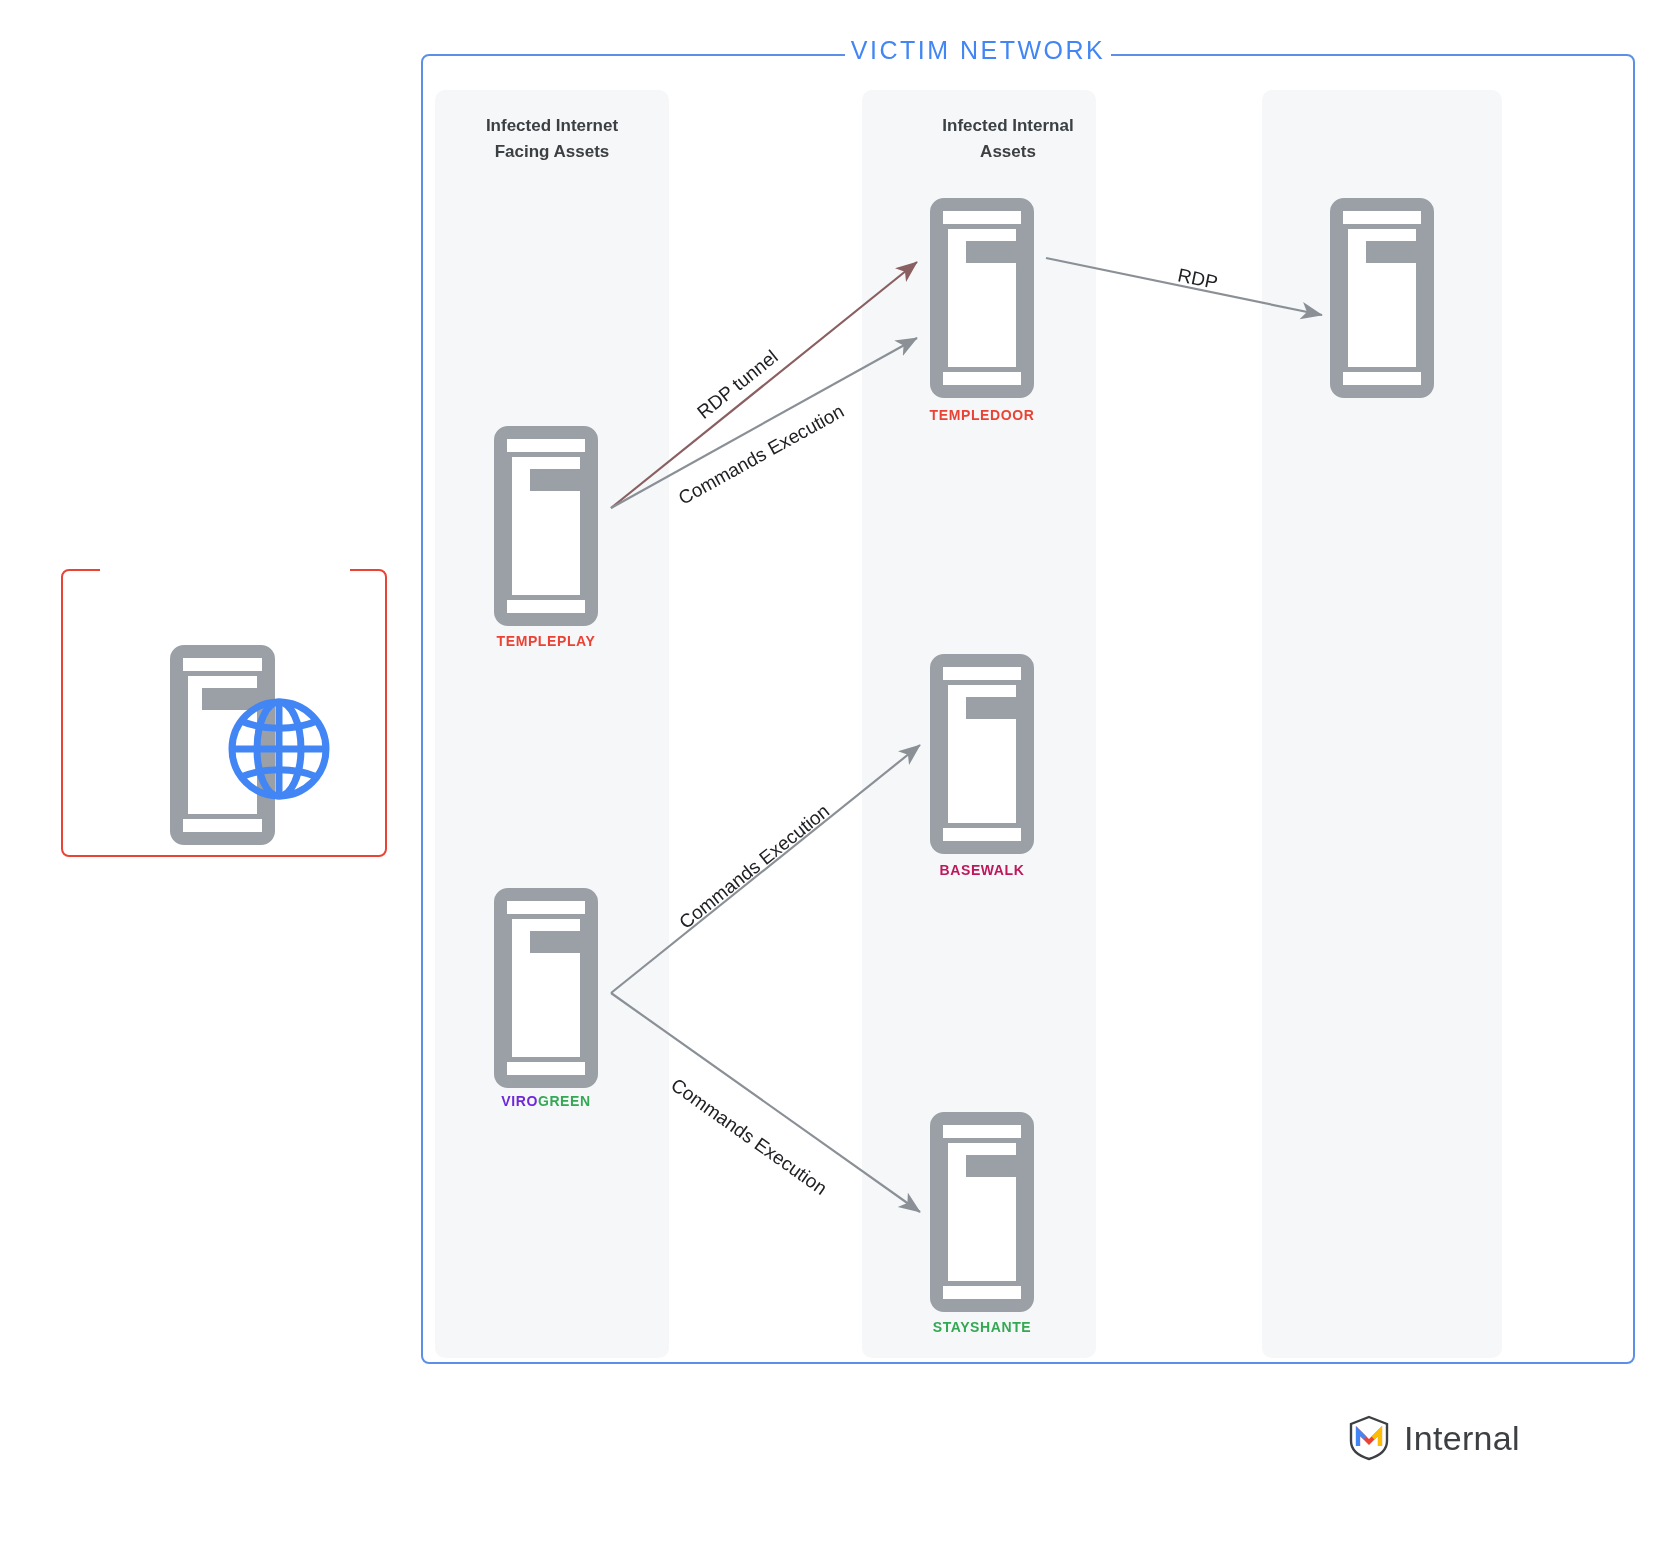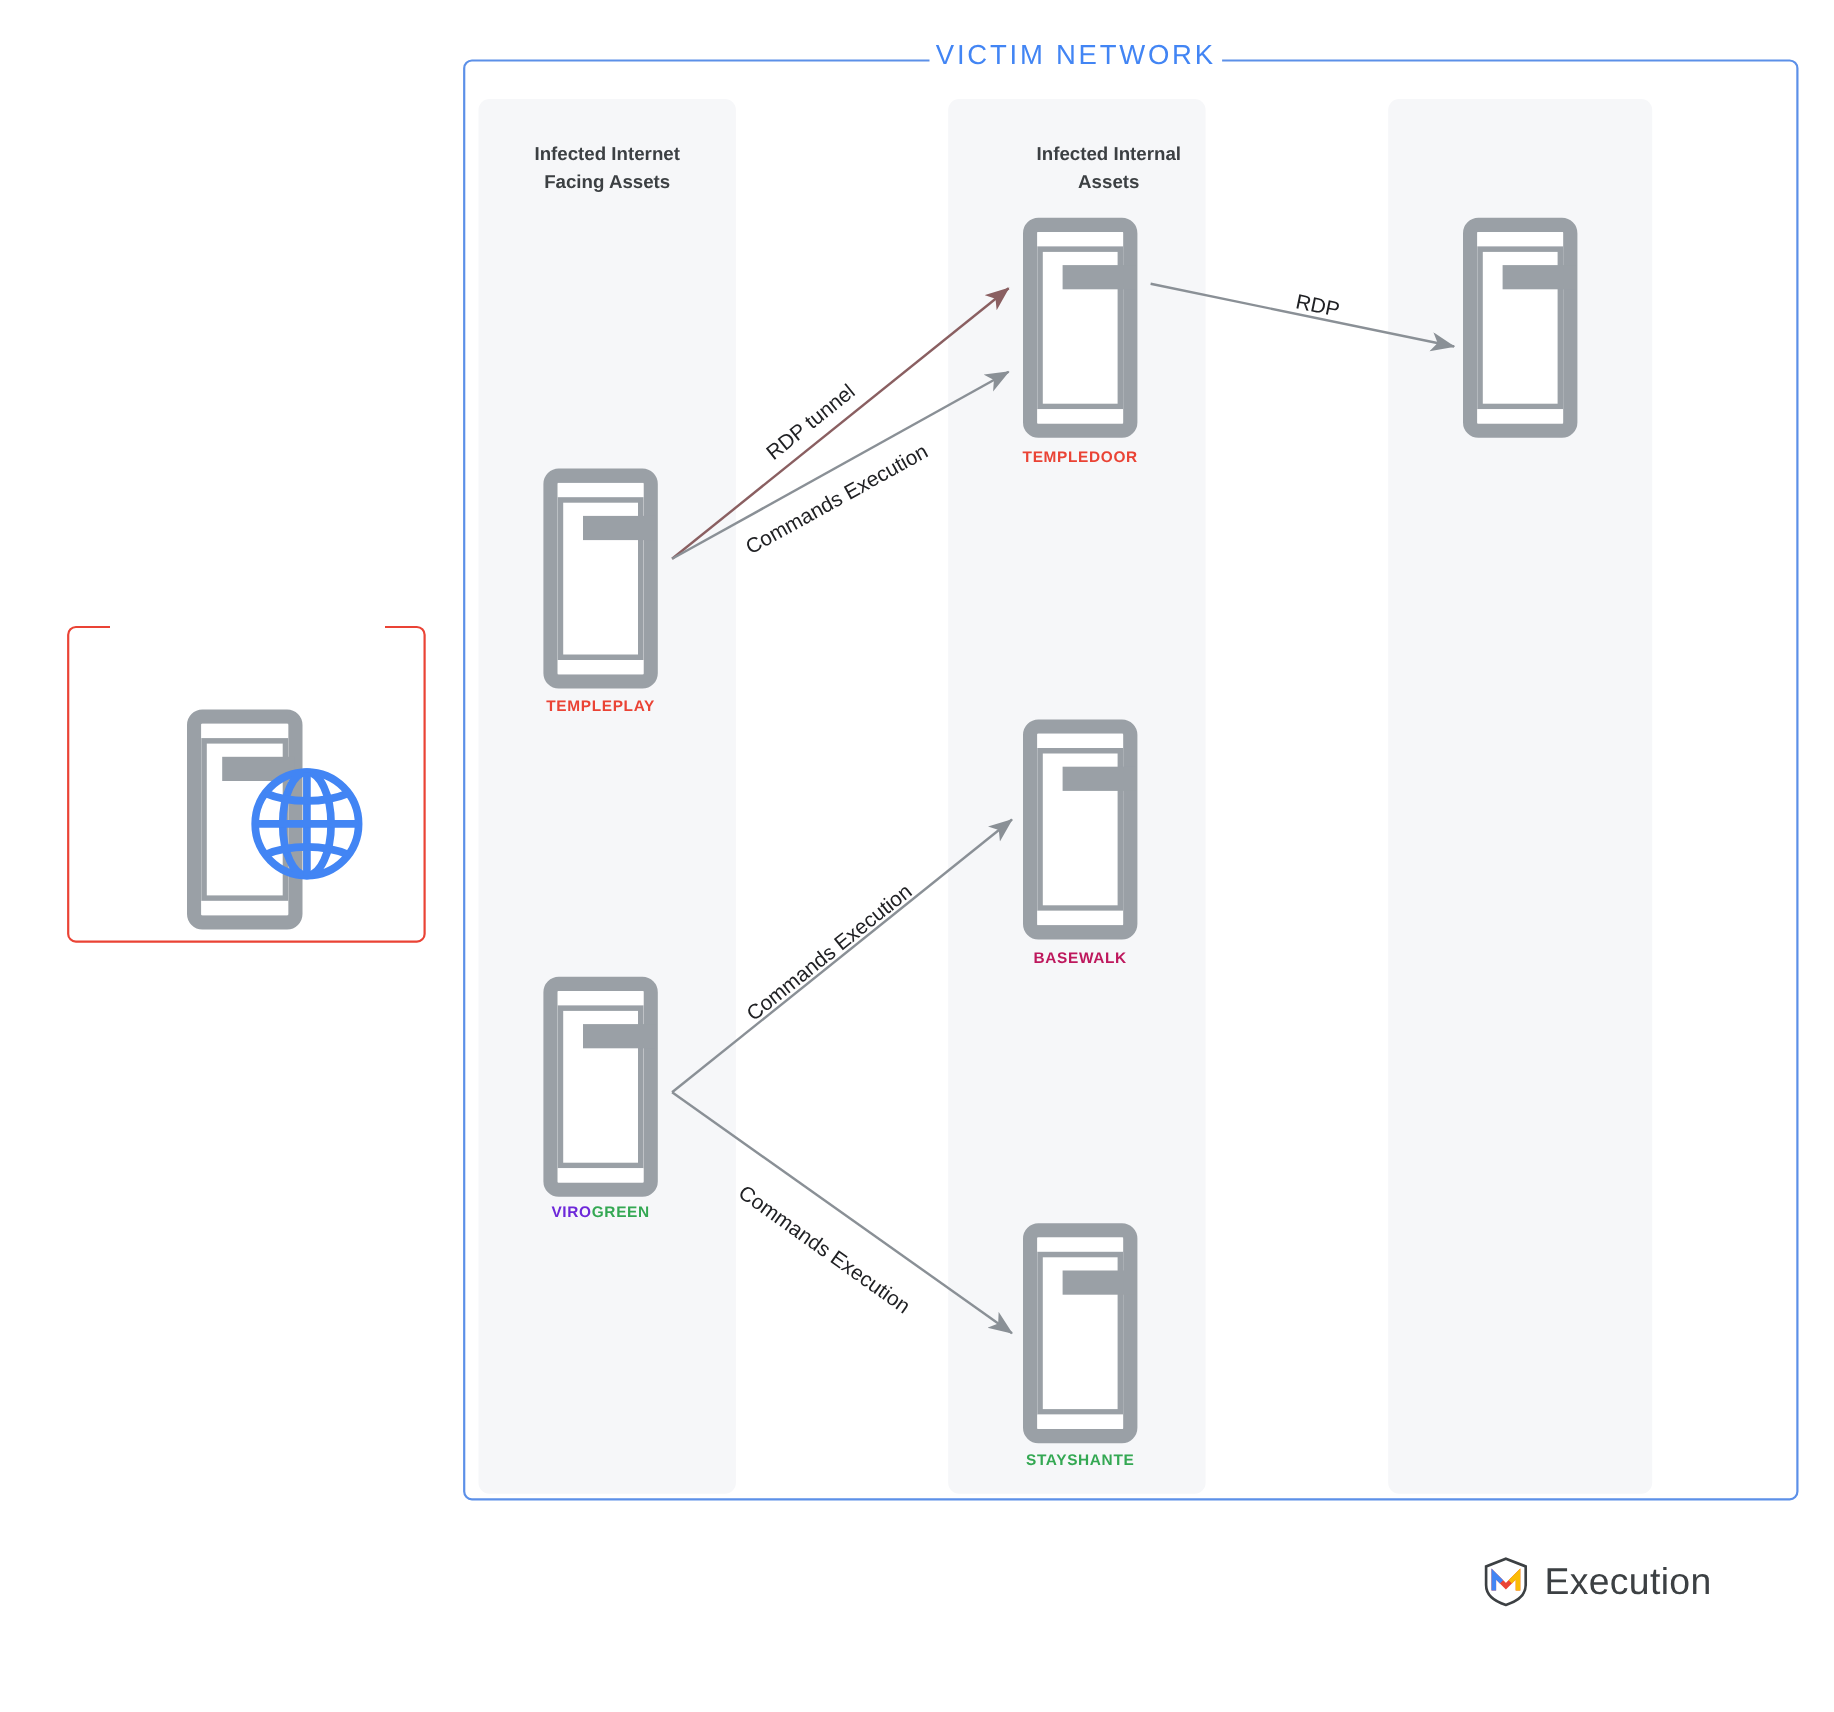--- a/index.html
+++ b/index.html
@@ -13,21 +13,21 @@
   #victim-frame-gap{position:absolute;left:845px;top:44px;width:266px;height:22px;background:#ffffff;}
   #victim-title{position:absolute;left:845px;top:36px;width:266px;text-align:center;
       color:#4285f4;font-size:25px;letter-spacing:2.5px;font-weight:400;}
 
   
   .col{position:absolute;top:90px;height:1268px;background:#f6f7f9;border-radius:10px;}
   #col-ifa{left:435px;width:234px;}
   #col-iia{left:862px;width:234px;}
   #col-nia{left:1262px;width:240px;}
   .col-title{position:absolute;top:113px;width:240px;text-align:center;font-size:17px;
-      font-weight:700;color:#3c4043;line-height:1.5;margin-top:14px;}
+      font-weight:700;color:#3c4043;line-height:1.5;}
   #col-title-ifa{left:432px;width:240px;}
   #col-title-iia{left:888px;width:240px;}
   #col-title-nia{left:1260px;width:244px;}
 
   
   .server{position:absolute;width:104px;height:200px;}
   .server .shell{position:absolute;inset:0;border:13px solid #9aa0a6;border-radius:14px;
       box-sizing:border-box;background:#f6f7f9;}
   .server .bar-top{position:absolute;left:13px;right:13px;top:13px;height:13px;background:#ffffff;}
   .server .bar-bot{position:absolute;left:13px;right:13px;bottom:13px;height:13px;background:#ffffff;}
@@ -196,16 +196,16 @@
 
   <div id="logo">
     <span>
       <svg width="42" height="46" viewBox="0 0 42 46">
         <path d="M21 2 L39 9 V26 C39 35 31 41 21 44 C11 41 3 35 3 26 V9 Z" fill="none" stroke="#3c4043" stroke-width="2.4"></path>
         <path d="M10 31 V16 L21 27 L32 16 V31" fill="none" stroke="#ea4335" stroke-width="4.2" stroke-linejoin="miter"></path>
         <path d="M10 31 V16 L17 23" fill="none" stroke="#4285f4" stroke-width="4.2"></path>
         <path d="M25 23 L32 16 V31" fill="none" stroke="#fbbc05" stroke-width="4.2"></path>
       </svg>
     </span>
-    <span id="logo-text">Execution</span>
+    <span id="logo-text">Internal</span>
   </div>
 
 </div>
 
 </body></html>

